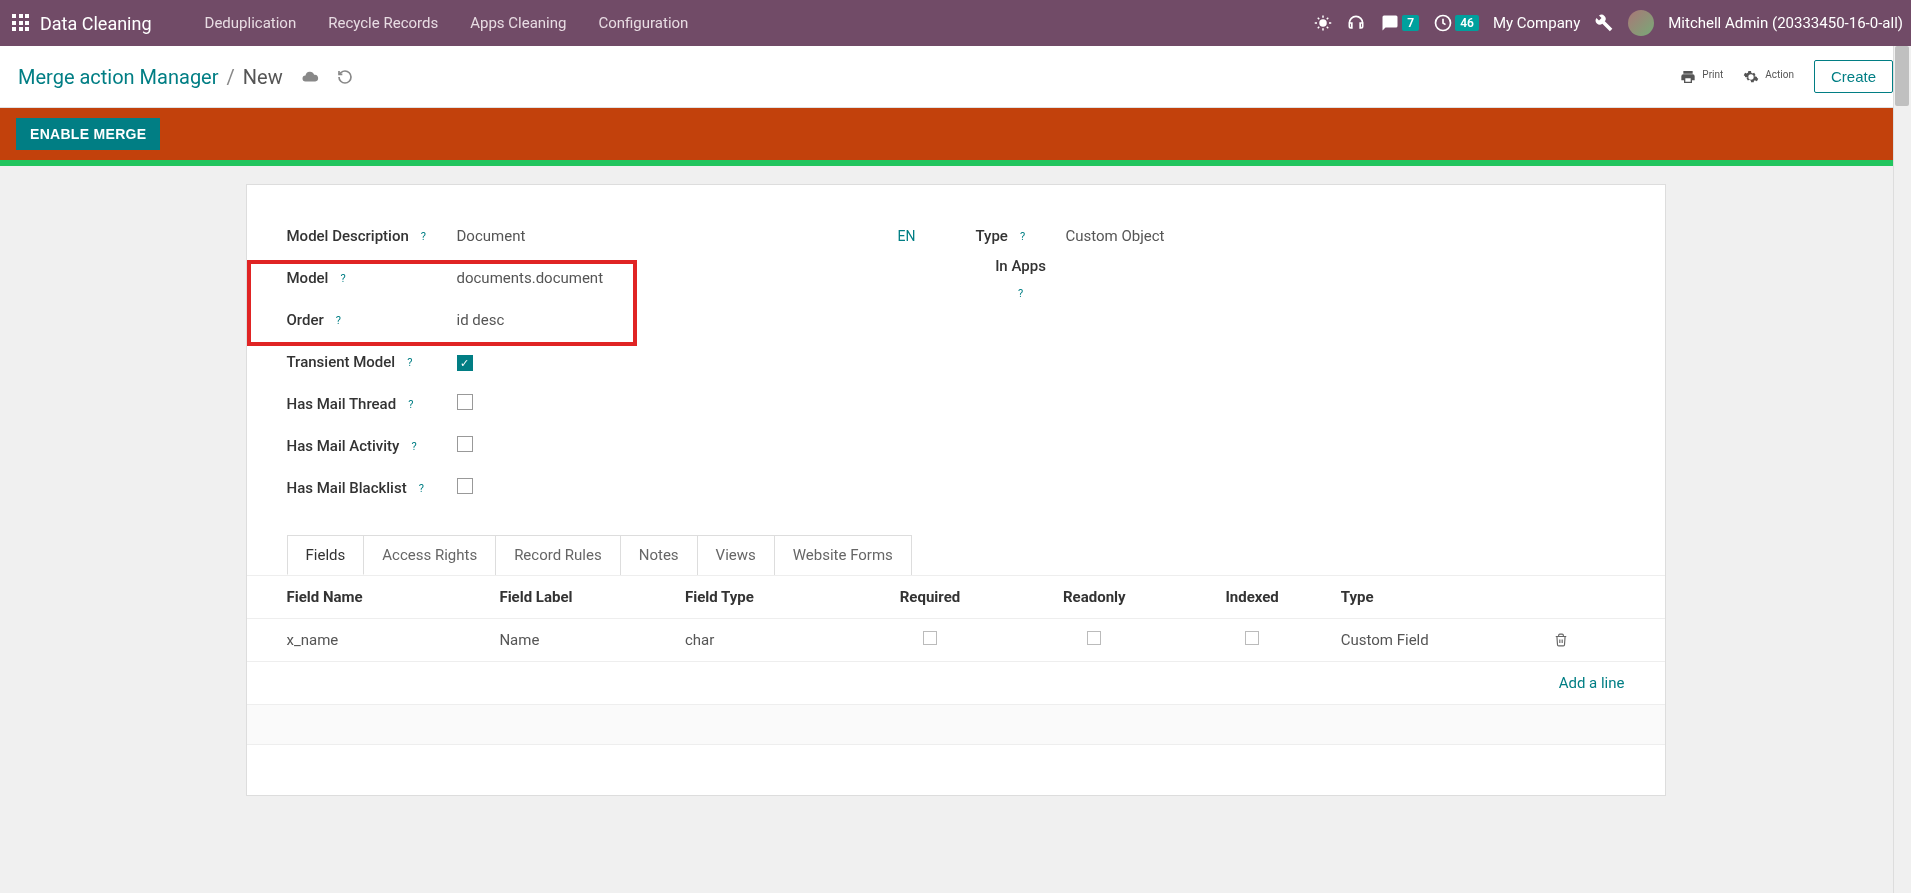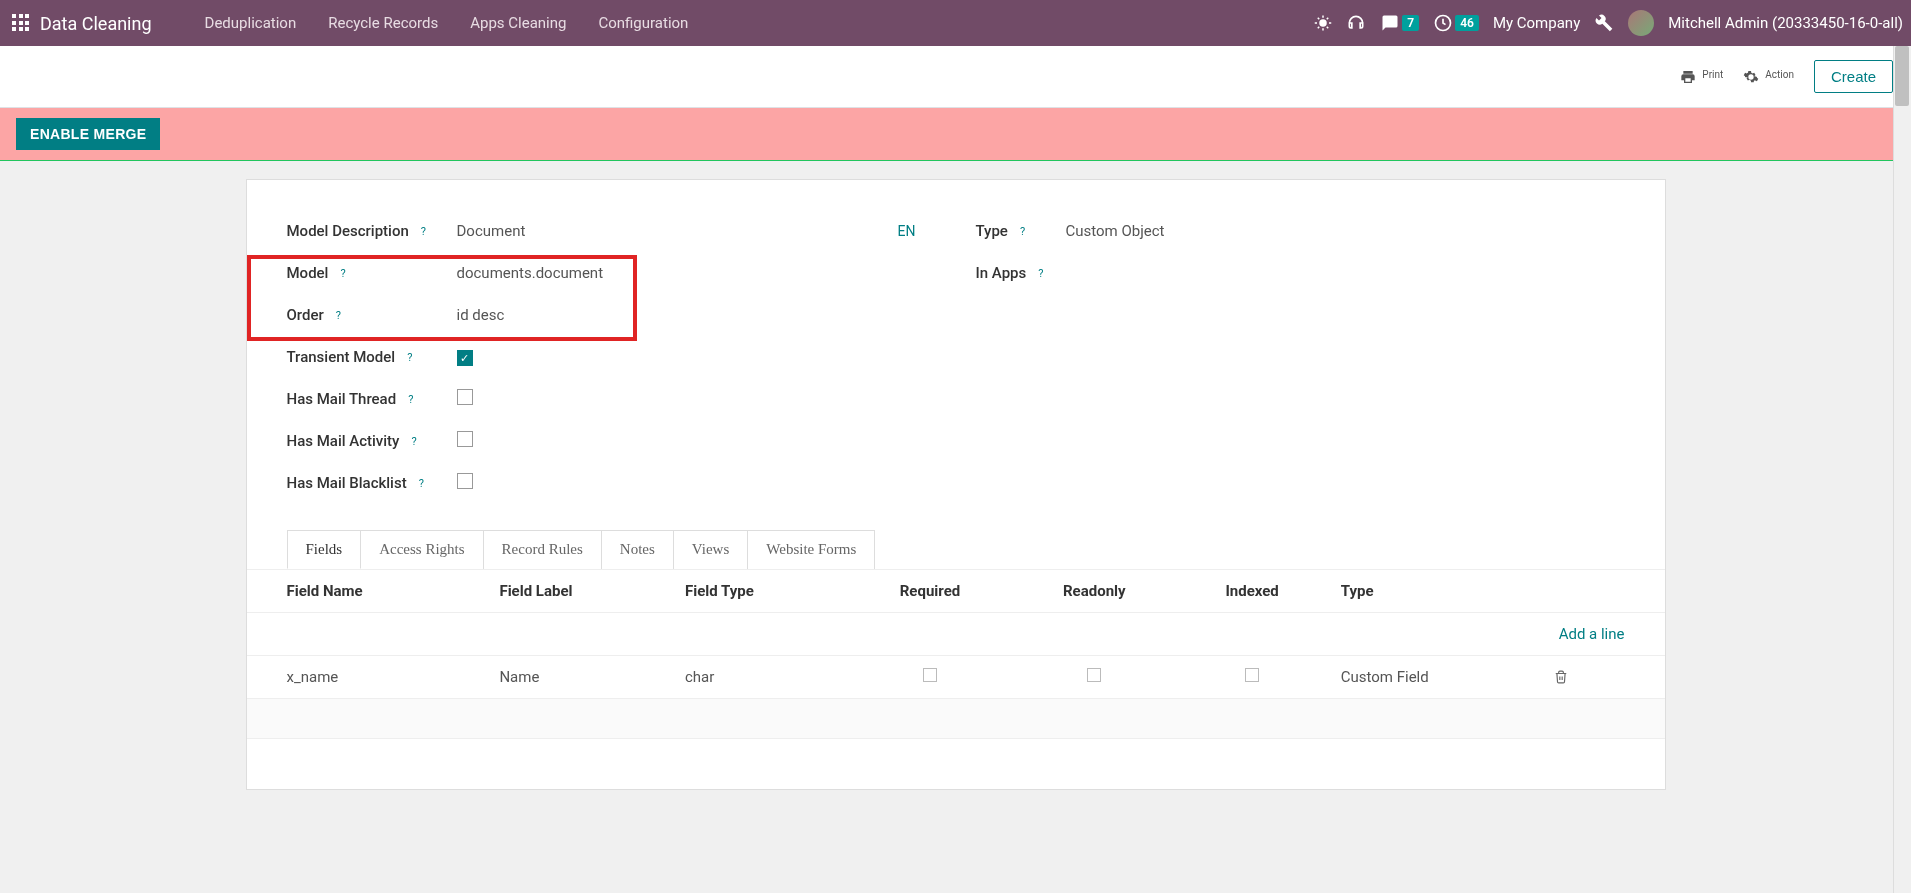--- a/index.html
+++ b/index.html
@@ -24,21 +24,21 @@
 .breadcrumb { display: flex; align-items: center; gap: 8px; font-size: 20px; }
 .breadcrumb .link { color: #017e84; cursor: pointer; }
 .breadcrumb .sep { color: #888; }
 .breadcrumb .current { color: #555; }
 .bc-icon { color: #888; font-size: 16px; margin-left: 10px; cursor: pointer; }
 .sub-actions { margin-left: auto; display: flex; align-items: center; gap: 20px; }
 .action-link { color: #555; font-size: 10px; cursor: pointer; display: flex; align-items: flex-start; gap: 6px; }
 .create-btn { border: 1px solid #017e84; color: #017e84; background: #fff; padding: 7px 16px; font-size: 15px; cursor: pointer; border-radius: 2px; }
 
 
-.status-row { background: #fca5a5; border-bottom: 1px solid #22c55e; padding: 10px 16px; }
+.status-row { background: #c2410c; border-bottom: 6px solid #22c55e; padding: 10px 16px; }
 .enable-btn { background: #017e84; color: #fff; border: none; padding: 8px 14px; font-size: 14px; font-weight: 600; letter-spacing: 0.3px; cursor: pointer; }
 
 
 .workspace { padding: 18px 50px; }
 .form-sheet { background: #fff; border: 1px solid #ddd; padding: 30px 40px 10px 40px; max-width: 1420px; margin: 0 auto; position: relative; }
 
 .form-columns { display: flex; gap: 40px; }
 .col { flex: 1; }
 .field-row { display: flex; align-items: center; min-height: 42px; }
 .field-label { width: 170px; font-weight: 500; color: #333; font-size: 15px; display: flex; align-items: center; gap: 12px; }
@@ -47,21 +47,21 @@
 .lang-badge { color: #017e84; font-weight: 400; font-size: 14px; margin-left: auto; margin-right: 20px; }
 
 .checkbox { width: 16px; height: 16px; border: 1px solid #999; background: #fff; display: inline-flex; align-items: center; justify-content: center; }
 .checkbox.checked { background: #017e84; border-color: #017e84; color: #fff; font-size: 11px; }
 
 
 .highlight-box { position: absolute; border: 4px solid #e02424; pointer-events: none; }
 
 
 .tabs { display: flex; margin-top: 26px; }
-.tab { padding: 10px 18px; border: 1px solid #ddd; border-bottom: none; background: #fff; color: #666; font-size: 15px; cursor: pointer; margin-right: -1px; font-family: Liberation Serif, serif; }
+.tab { padding: 10px 18px; border: 1px solid #ddd; border-bottom: none; background: #fff; color: #666; font-size: 15px; cursor: pointer; margin-right: -1px; }
 .tab.active { color: #333; border-bottom: 1px solid #fff; position: relative; z-index: 2; }
 .tab:not(.active) { background: #fff; }
 
 
 .table-wrap { margin: 0 -40px; }
 table { width: 100%; border-collapse: collapse; }
 th { text-align: left; font-weight: 700; color: #333; font-size: 15px; padding: 12px 14px; border-top: 1px solid #eee; }
 th:first-child, td:first-child { padding-left: 40px; }
 th:last-child, td:last-child { padding-right: 40px; text-align: right; }
 td { padding: 12px 14px; color: #555; font-size: 15px; border-top: 1px solid #eee; }
@@ -129,20 +129,36 @@
       <svg width="20" height="20" viewBox="0 0 24 24" fill="currentColor">
           <path d="M22 19l-9-9a5 5 0 00-7-7L9 6 6 9 3 6a5 5 0 007 7l9 9 3-3z"></path>
         </svg>
     </div>
     <span class="avatar"></span>
     <div class="user-name">Mitchell Admin (20333450-16-0-all)</div>
   </div>
 </div>
 
 <div class="subheader">
+  <div class="breadcrumb">
+    <span class="link">Merge action Manager</span>
+    <span class="sep">/</span>
+    <span class="current">New</span>
+    <span class="bc-icon">
+      <svg width="18" height="18" viewBox="0 0 24 24" fill="currentColor">
+          <path d="M19 18H6a4 4 0 010-8 6 6 0 0111.5-1A4.5 4.5 0 0119 18z"></path>
+        </svg>
+    </span>
+    <span class="bc-icon">
+      <svg width="16" height="16" viewBox="0 0 24 24" fill="none" stroke="currentColor" stroke-width="2.5">
+          <path d="M3 12a9 9 0 109-9 9 9 0 00-6 2.3L3 8"></path>
+          <path d="M3 3v5h5"></path>
+        </svg>
+    </span>
+  </div>
   <div class="sub-actions">
     <div class="action-link">
       <svg width="16" height="16" viewBox="0 0 24 24" fill="currentColor">
           <path d="M19 8H5a3 3 0 00-3 3v6h4v4h12v-4h4v-6a3 3 0 00-3-3zM8 19v-5h8v5H8zM19 3H5v4h14V3z"></path>
         </svg>
       <span>Print</span>
     </div>
     <div class="action-link">
       <svg width="16" height="16" viewBox="0 0 24 24" fill="currentColor">
           <path d="M12 8a4 4 0 100 8 4 4 0 000-8zm9 4a7 7 0 01-.1 1.2l2 1.6-2 3.4-2.4-1a7 7 0 01-2 .1l-.4 2.5h-4l-.4-2.5a7 7 0 01-2-1.2l-2.4 1-2-3.4 2-1.6A7 7 0 013 12a7 7 0 01.1-1.2l-2-1.6 2-3.4 2.4 1a7 7 0 012-1.2L8 3h4l.4 2.5a7 7 0 012 1.2l2.4-1 2 3.4-2 1.6A7 7 0 0121 12z"></path>
@@ -219,21 +235,21 @@
 
       <div class="col">
         <div class="field-row">
           <div class="field-label" style="width:90px;">
               <span>Type</span>
               <span class="help-q">?</span>
             </div>
           <div class="field-value">Custom Object</div>
         </div>
         <div class="field-row">
-          <div class="field-label" style="width:90px;">
+          <div class="field-label" style="width:90px;flex-direction:column;">
               <span>In Apps</span>
               <span class="help-q">?</span>
             </div>
           <div class="field-value"></div>
         </div>
       </div>
     </div>
 
     <div class="tabs">
       <div class="tab active">Fields</div>
@@ -253,36 +269,36 @@
             <th>Field Type</th>
             <th style="text-align:center;">Required</th>
             <th style="text-align:center;">Readonly</th>
             <th style="text-align:center;">Indexed</th>
             <th>Type</th>
             <th></th>
           </tr>
         </thead>
         <tbody>
           <tr>
-            <td colspan="8"><span class="add-line">Add a line</span></td>
-          </tr>
-          <tr>
             <td>x_name</td>
             <td>Name</td>
             <td>char</td>
             <td style="text-align:center;"><span class="row-checkbox"></span></td>
             <td style="text-align:center;"><span class="row-checkbox"></span></td>
             <td style="text-align:center;"><span class="row-checkbox"></span></td>
             <td>Custom Field</td>
             <td><span class="trash-icon">
               <svg width="14" height="16" viewBox="0 0 24 24" fill="none" stroke="currentColor" stroke-width="2">
                     <path d="M3 6h18M8 6V4a2 2 0 012-2h4a2 2 0 012 2v2M19 6l-1 14a2 2 0 01-2 2H8a2 2 0 01-2-2L5 6M10 11v6M14 11v6"></path>
                   </svg>
             </span></td>
           </tr>
+          <tr>
+            <td colspan="8"><span class="add-line">Add a line</span></td>
+          </tr>
           <tr class="empty-row">
               <td colspan="8"></td>
             </tr>
           <tr class="footer-row">
               <td colspan="8"></td>
             </tr>
         </tbody>
       </table>
     </div>
 

